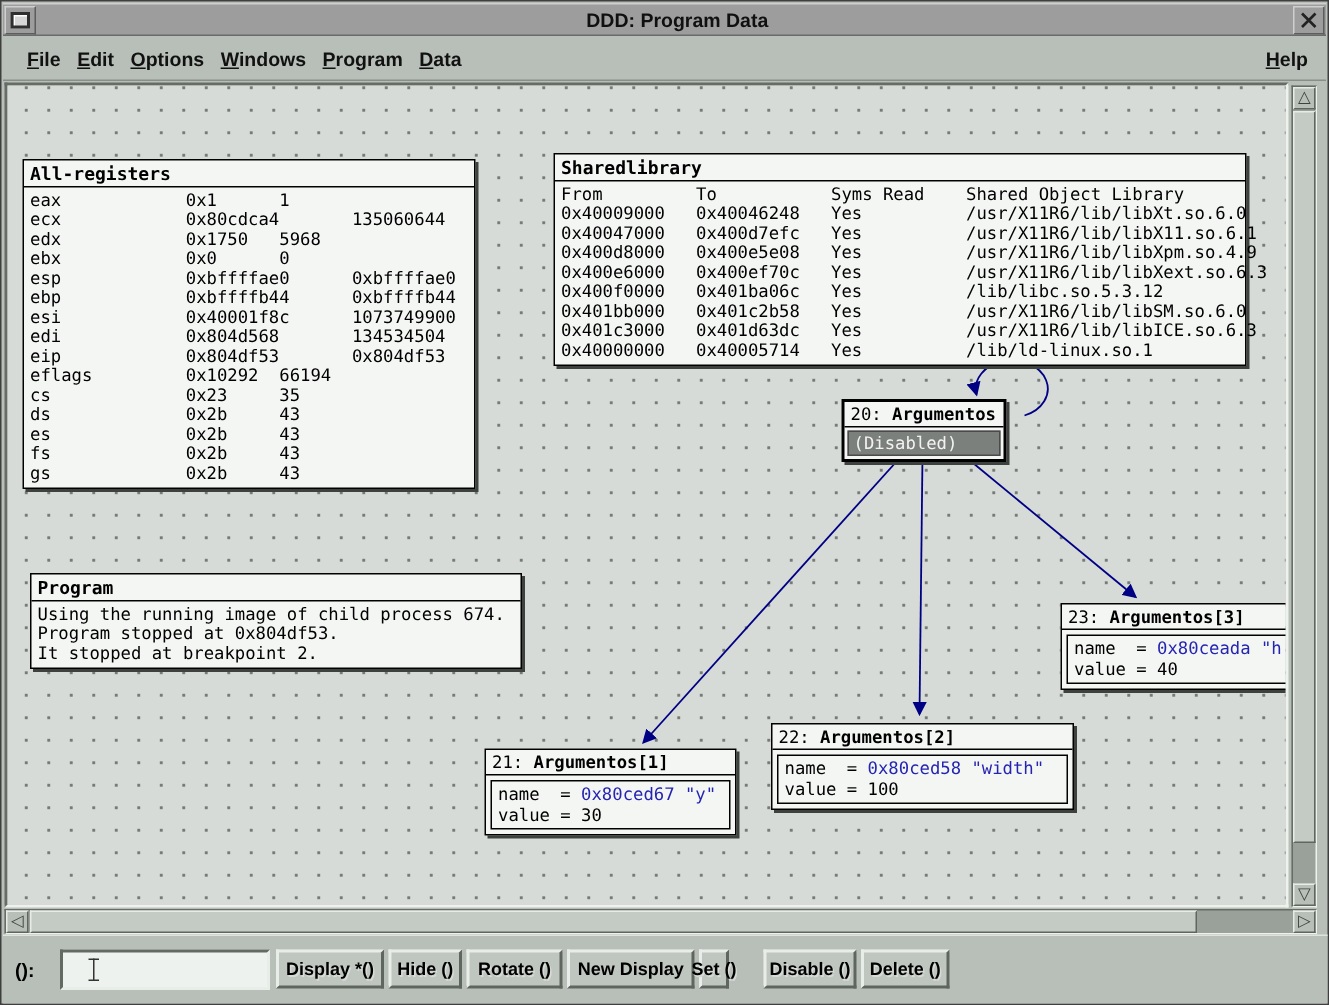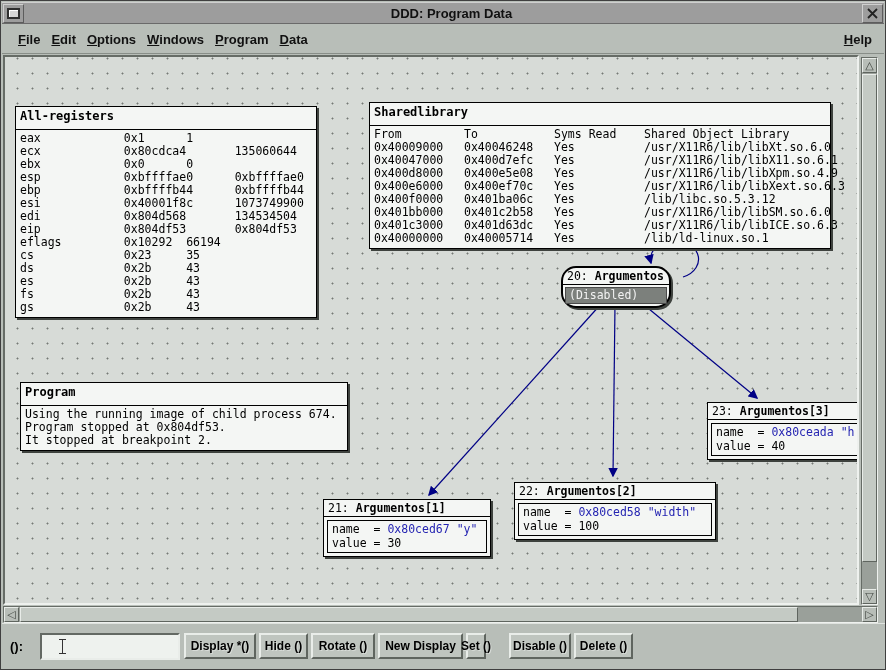--- a/index.html
+++ b/index.html
@@ -49,32 +49,32 @@
     background-size:15px 15px;background-position:5px 9px;
   }
   svg.edges{position:absolute;left:0;top:0;}
   
   .dbox{
     position:absolute;background:#f4f6f4;border:1px solid #000;
     box-shadow:2px 2px 0 #3e423e;
     font-family:"DejaVu Sans Mono",monospace;font-size:11.5px;color:#000;
   }
   .dbox-title{
-    font-weight:bold;font-size:12px;padding:2px 4px 6px;border-bottom:1px solid #000;
+    font-weight:bold;font-size:12px;padding:2px 4px 1px;border-bottom:1px solid #000;
     white-space:pre;
   }
   .dbox-body{padding:2px 4px 3px;}
   .mline{white-space:pre;line-height:13px;}
   
   .node{
     position:absolute;background:#f4f6f4;border:1px solid #000;
     box-shadow:2px 2px 0 #3e423e;
     font-family:"DejaVu Sans Mono",monospace;font-size:11.5px;color:#000;
   }
-  .node-sel{border-width:2px;border-radius:15px;}
+  .node-sel{border-width:2px;}
   .node-title{
     padding:1px 4px;border-bottom:1px solid #000;white-space:pre;line-height:14px;
   }
   .node-title b{font-weight:bold;}
   .node-status{
     margin:2px;padding:0 3px;line-height:15px;white-space:pre;
     background:#7c807c;color:#f2f2f2;border:1px solid #4a4a4a;
   }
   .node-body{
     margin:3px 3px 3px;border:1px solid #000;padding:1px 4px 2px;
@@ -167,20 +167,21 @@
         <path d="M596,247 L424,438" stroke="#000085" stroke-width="1.2" marker-end="url(#arr)"></path>
         <path d="M610,247 L608,419" stroke="#000085" stroke-width="1.2" marker-end="url(#arr)"></path>
         <path d="M638,247 L752,341" stroke="#000085" stroke-width="1.2" marker-end="url(#arr)"></path>
       </svg>
 
       <div class="dbox" style="left:10px;top:49px;width:302px;">
         <div class="dbox-title">All-registers</div>
         <div class="dbox-body">
           <div class="mline">eax            0x1      1</div>
           <div class="mline">ecx            0x80cdca4       135060644</div>
+          <div class="mline">edx            0x1750   5968</div>
           <div class="mline">ebx            0x0      0</div>
           <div class="mline">esp            0xbffffae0      0xbffffae0</div>
           <div class="mline">ebp            0xbffffb44      0xbffffb44</div>
           <div class="mline">esi            0x40001f8c      1073749900</div>
           <div class="mline">edi            0x804d568       134534504</div>
           <div class="mline">eip            0x804df53       0x804df53</div>
           <div class="mline">eflags         0x10292  66194</div>
           <div class="mline">cs             0x23     35</div>
           <div class="mline">ds             0x2b     43</div>
           <div class="mline">es             0x2b     43</div>

